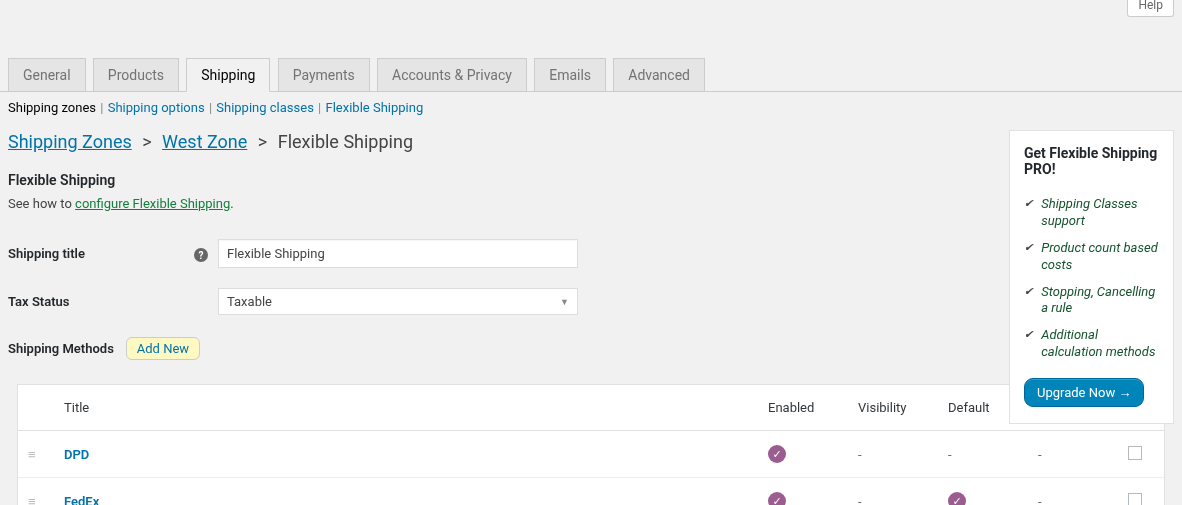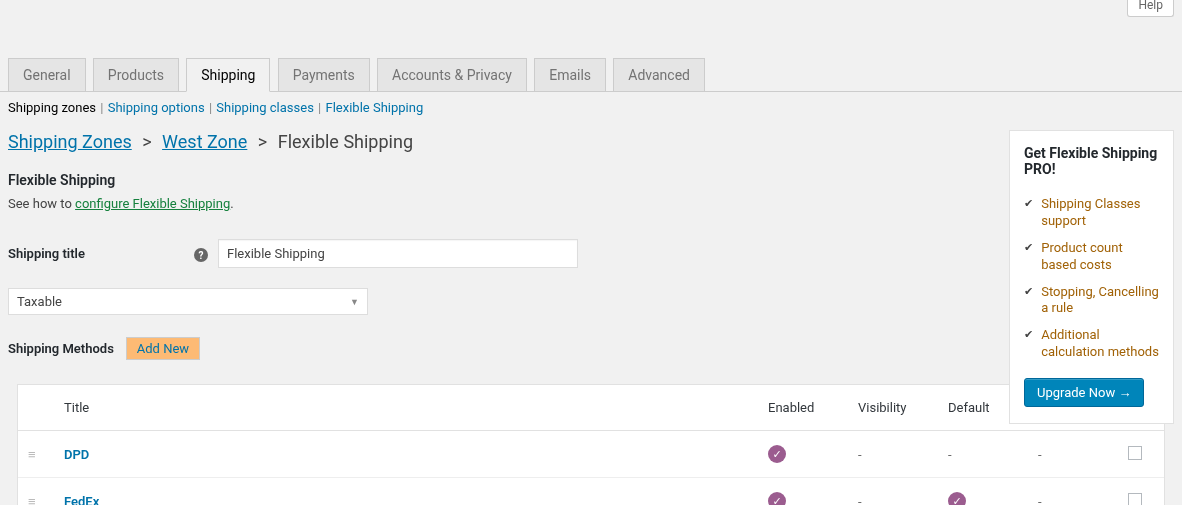--- a/index.html
+++ b/index.html
@@ -51,22 +51,22 @@
   }
   .select-input {
     width: 360px; padding: 5px 8px; border: 1px solid #ddd; background: #fff; font-size: 13px; color: #444;
     display: flex; justify-content: space-between; align-items: center; cursor: pointer;
   }
   .caret { color: #888; font-size: 9px; }
 
   .methods-header { display: flex; align-items: center; gap: 12px; padding: 12px 8px; }
   .methods-header .label { font-size: 13px; font-weight: 600; color: #23282d; }
   .add-new-btn {
-    background: #fdba74; border: 1px solid #ccc; padding: 3px 10px; color: #0073aa;
-    border-radius: 0; font-size: 13px; cursor: pointer;
+    background: #fef9c3; border: 1px solid #ccc; padding: 3px 10px; color: #0073aa;
+    border-radius: 6px; font-size: 13px; cursor: pointer;
   }
 
   .methods-table { margin: 12px 17px 0; border: 1px solid #e1e1e1; background: #fff; }
   .methods-table table { width: 100%; border-collapse: collapse; }
   .methods-table th, .methods-table td { padding: 14px 10px; font-size: 13px; text-align: left; }
   .methods-table thead th { color: #32373c; font-weight: 400; border-bottom: 1px solid #e1e1e1; }
   .methods-table tbody tr { border-bottom: 1px solid #eee; }
   .col-drag { width: 36px; text-align: center; color: #bbb; cursor: grab; }
   .col-title { }
   .col-title a { color: #0073aa; font-weight: 600; cursor: pointer; }
@@ -80,25 +80,25 @@
     width: 14px; height: 14px; border: 1px solid #b4b9be; background:#fff; appearance:none; cursor:pointer;
   }
   .dash { color: #666; }
 
   .sidebar-card {
     position: absolute; right: 8px; top: 130px; width: 165px;
     background: #fff; border: 1px solid #e1e1e1; padding: 14px 14px 16px;
   }
   .sidebar-card h4 { font-size: 14px; font-weight: 700; color: #23282d; margin-bottom: 14px; }
   .sidebar-card ul { list-style: none; }
-  .sidebar-card li { font-size: 13px; color: #a16207; padding: 5px 0; display: flex; align-items: flex-start; gap: 8px; line-height: 1.3; }
+  .sidebar-card li { font-size: 13px; color: #14532d; padding: 5px 0; display: flex; align-items: flex-start; gap: 8px; line-height: 1.3; font-style: italic; }
   .sidebar-card li::before { content: "✔"; color: #444; font-size: 11px; flex-shrink: 0; margin-top: 1px; }
   .upgrade-btn {
     display: inline-block; margin-top: 12px; background: #0085ba; border: 1px solid #006799;
-    color: #fff; padding: 6px 12px; border-radius: 3px; font-size: 13px; cursor: pointer;
+    color: #fff; padding: 6px 12px; border-radius: 9px; font-size: 13px; cursor: pointer;
     box-shadow: inset 0 1px 0 rgba(255,255,255,0.2);
   }
 </style>
 </head>
 <body>
 
 <div class="wrap">
 
   <div class="help-btn">Help</div>
 
@@ -139,20 +139,23 @@
 
   <div class="form-table">
     <div class="form-row">
       <div class="form-label">
         <span>Shipping title</span>
         <span class="help-icon">?</span>
       </div>
       <input class="text-input" type="text" value="Flexible Shipping" style="">
     </div>
     <div class="form-row">
+      <div class="form-label">
+        <span>Tax Status</span>
+      </div>
       <div class="select-input">
         <span>Taxable</span>
         <span class="caret">▼</span>
       </div>
     </div>
   </div>
 
   <div class="methods-header">
     <span class="label">Shipping Methods</span>
     <button class="add-new-btn">Add New</button>

